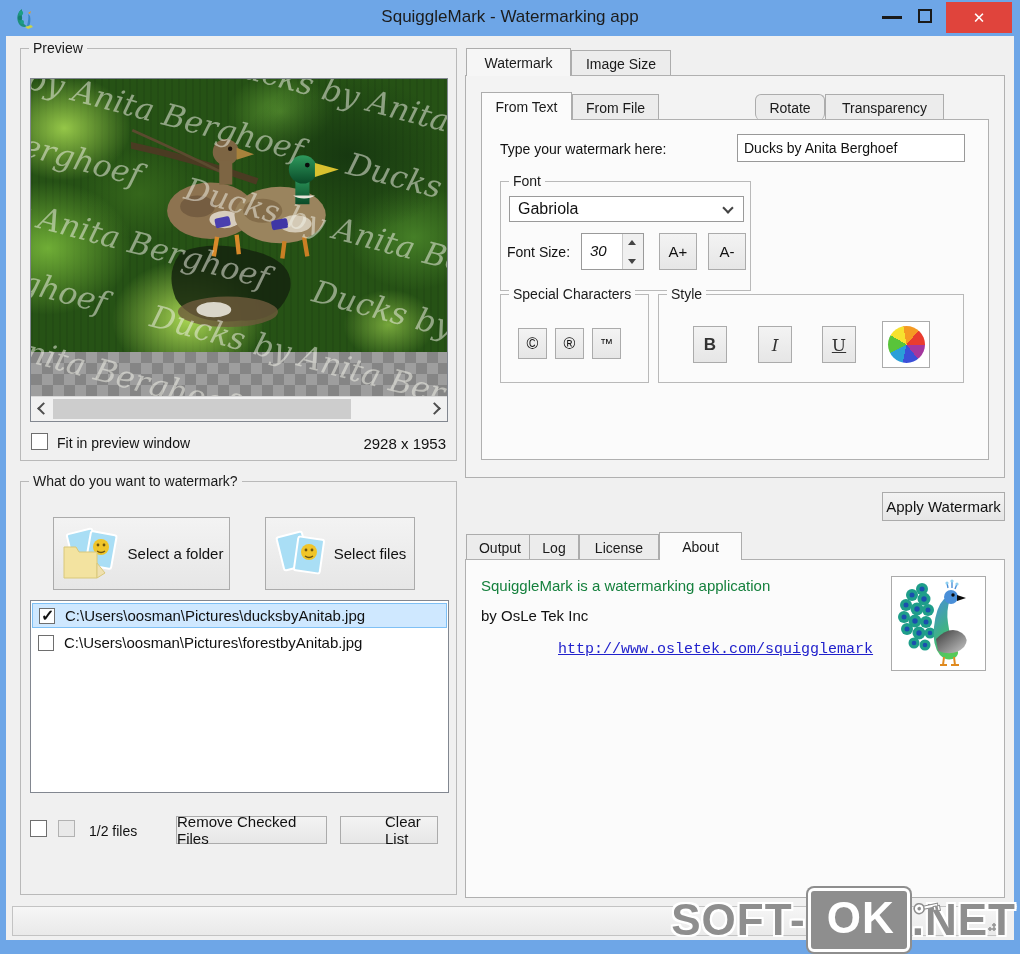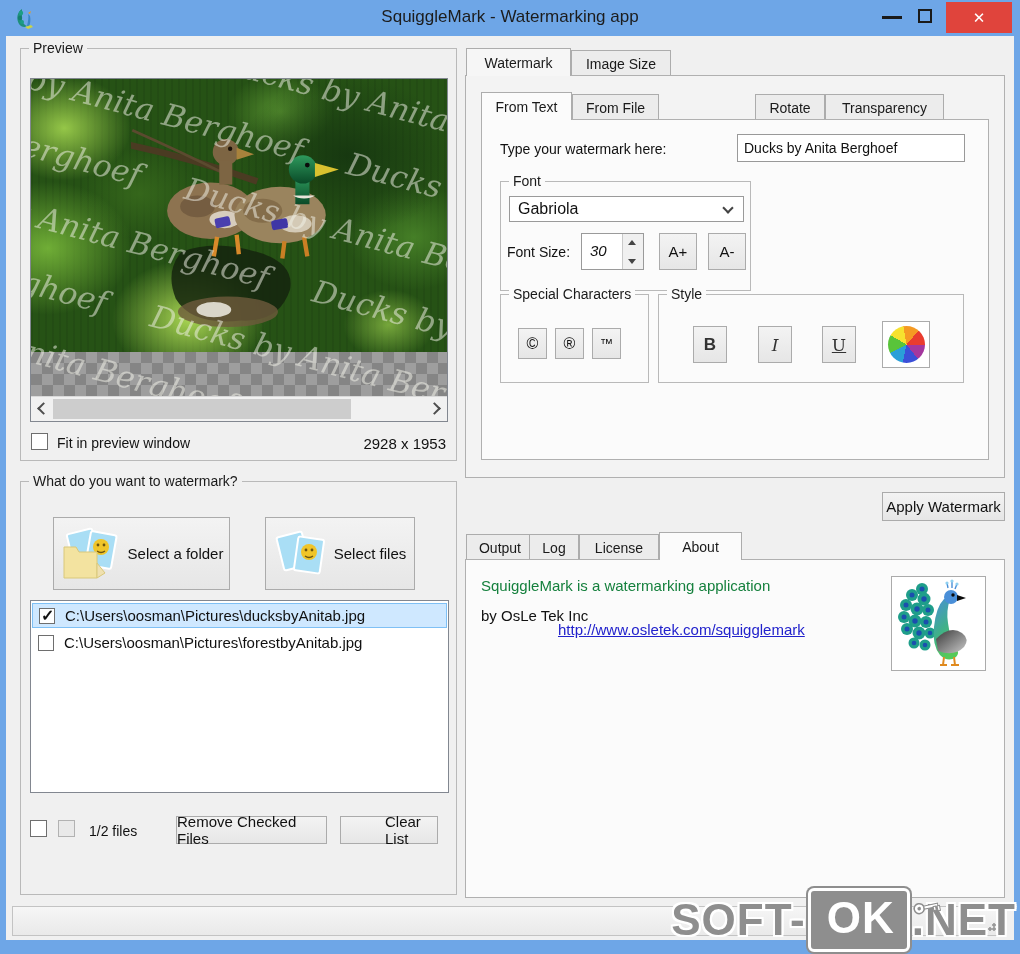--- a/index.html
+++ b/index.html
@@ -241,21 +241,21 @@
     <div class="abs btn" style="left:319px;top:334px;width:98px;height:28px;padding-left:44px;">Clear List</div>
   </div>
 
   <div class="abs tab active" style="left:466px;top:48px;width:105px;height:28px;border-bottom:none;">Watermark</div>
   <div class="abs tab" style="left:571px;top:50px;width:100px;height:26px;border-bottom:none;">Image Size</div>
   <div class="abs panel" style="left:465px;top:75px;width:540px;height:403px;"></div>
 
   <div class="abs tab active" style="left:481px;top:92px;width:91px;height:28px;border-bottom:none;background:#fbfbfb;">From Text</div>
   <div class="abs tab" style="left:572px;top:94px;width:87px;height:26px;border-bottom:none;">From File</div>
   <div class="abs tab" style="left:659px;top:94px;width:96px;height:26px;border-bottom:none;margin-top:38px;">Placement</div>
-  <div class="abs tab" style="left:755px;top:94px;width:70px;height:26px;border-bottom:none;">Rotate</div>
+  <div class="abs tab" style="left:755px;top:94px;width:70px;height:26px;border-bottom:none;border-radius:6px;">Rotate</div>
   <div class="abs tab" style="left:825px;top:94px;width:119px;height:26px;border-bottom:none;">Transparency</div>
   <div class="abs panel white" style="left:481px;top:119px;width:508px;height:341px;z-index:1;"></div>
 
   <div class="abs" style="left:500px;top:141px;font-size:14px;color:#111;z-index:2;">Type your watermark here:</div>
   <input class="abs" style="left: 737px; top: 134px; width: 228px; height: 28px; border: 1px solid rgb(153, 153, 153); font-size: 14px; padding-left: 6px; z-index: 2; background: rgb(255, 255, 255); color: rgb(17, 17, 17);" value="Ducks by Anita Berghoef">
 
   <div class="abs groupbox" style="left:500px;top:181px;width:251px;height:110px;z-index:2;background:#fbfbfb;">
     <div class="abs grouplabel" style="background:#fbfbfb;">Font</div>
     <div class="abs combo" style="left:8px;top:14px;width:235px;height:26px;">
       <span>Gabriola</span>
@@ -296,21 +296,21 @@
 
   <div class="abs btn" style="left:882px;top:492px;width:123px;height:29px;z-index:2;">Apply Watermark</div>
 
   <div class="abs tab" style="left:466px;top:534px;width:68px;height:26px;border-bottom:none;">Output</div>
   <div class="abs tab" style="left:529px;top:534px;width:50px;height:26px;border-bottom:none;">Log</div>
   <div class="abs tab" style="left:579px;top:534px;width:80px;height:26px;border-bottom:none;">License</div>
   <div class="abs tab active" style="left:659px;top:532px;width:83px;height:28px;border-bottom:none;background:#fbfbfb;">About</div>
   <div class="abs panel white" style="left:465px;top:559px;width:540px;height:339px;">
     <div class="abs" style="left:15px;top:17px;font-size:15px;color:#15803d;">SquiggleMark is a watermarking application</div>
     <div class="abs" style="left:15px;top:47px;font-size:15px;color:#111;">by OsLe Tek Inc</div>
-    <a class="abs link" style="left:92px;top:61px;" href="#">http://www.osletek.com/squigglemark</a>
+    <a class="abs link" style="left:92px;top:81px;font-family:Liberation Mono, monospace;" href="#">http://www.osletek.com/squigglemark</a>
 
     <div class="abs" style="left:425px;top:16px;width:95px;height:95px;background:#fff;border:1px solid #ababab;">
       <svg width="93" height="93" viewBox="0 0 93 93">
         <defs>
           <linearGradient id="pkbody" x1="0" y1="0" x2="0.4" y2="1">
             <stop offset="0" stop-color="#4a8fd8"></stop>
               <stop offset="0.55" stop-color="#3fb08a"></stop>
               <stop offset="1" stop-color="#55c95a"></stop>
           </linearGradient>
           <linearGradient id="pkwing" x1="0" y1="0" x2="1" y2="1">

